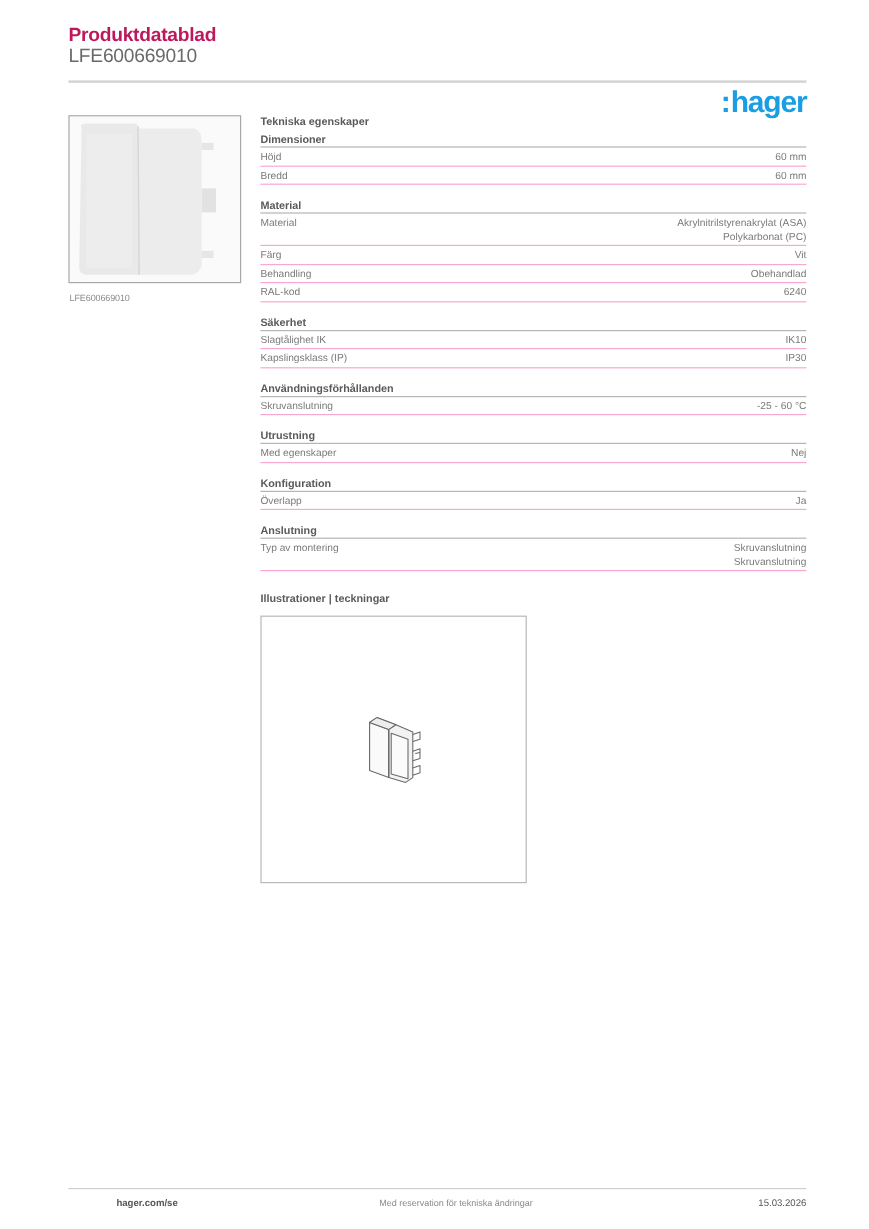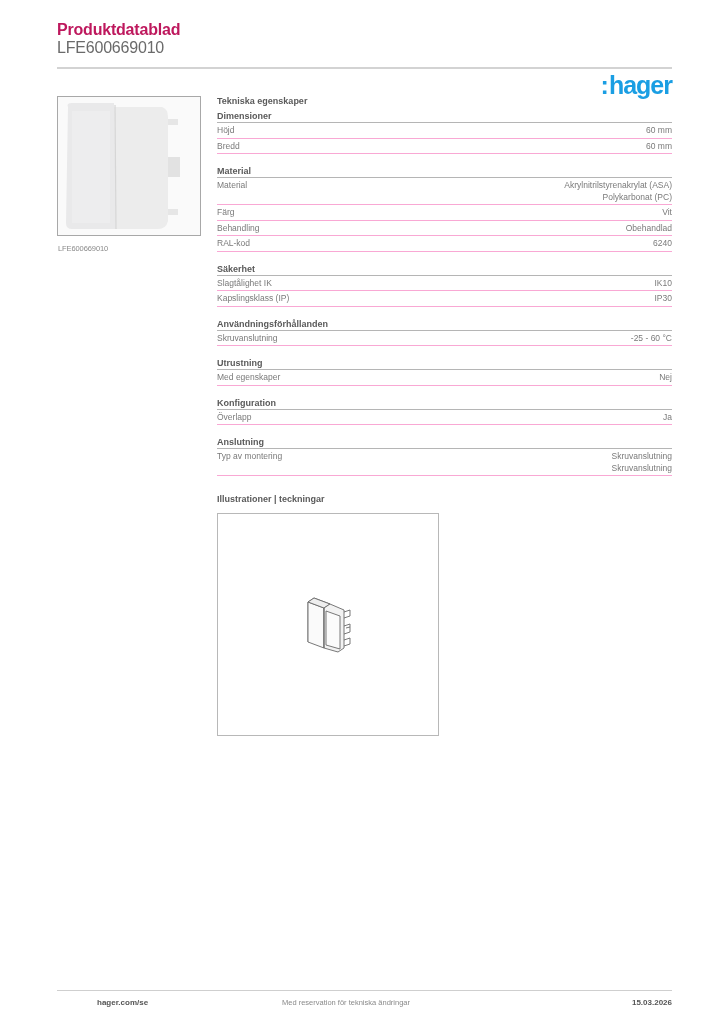--- a/index.html
+++ b/index.html
@@ -23,22 +23,22 @@
   .row { display: flex; justify-content: space-between; border-bottom: 1px solid #f9a8d4; font-size: 8.5px; color: #7a7a7a; line-height: 11.5px; padding: 2px 0 1px 0; }
   .row .val { text-align: right; }
   .row .val span { display: block; }
 
   .illus-title { position: absolute; left: 217px; top: 494px; font-size: 9px; font-weight: bold; color: #5a5a5a; }
   .illus-box { position: absolute; left: 217px; top: 513px; width: 222px; height: 223px; border: 1px solid #b8b8b8; background: #ffffff; }
   .illus-box svg { position: absolute; left: 86px; top: 80px; }
 
   .footer-rule { position: absolute; left: 57px; top: 990px; width: 615px; height: 1px; background: #cfcfcf; }
   .footer-left { position: absolute; left: 57px; top: 998px; font-size: 8px; font-weight: bold; color: #555555; padding-left: 40px; }
-  .footer-center { position: absolute; left: 282px; top: 998px; font-size: 7.5px; color: #8a8a8a; }
-  .footer-right { position: absolute; right: 52px; top: 998px; font-size: 8px; font-weight: bold; color: #555555; }
+  .footer-center { position: absolute; left: 316px; top: 998px; font-size: 7.5px; color: #8a8a8a; }
+  .footer-right { position: absolute; right: 52px; top: 998px; font-size: 8px; font-weight: normal; color: #555555; }
 </style>
 </head>
 <body>
 
 <div class="header">
   <div class="doc-title">Produktdatablad</div>
   <div class="doc-subtitle">LFE600669010</div>
   <div class="logo"><span class="colon">:</span><span>hager</span></div>
 </div>
 <div class="header-rule"></div>

